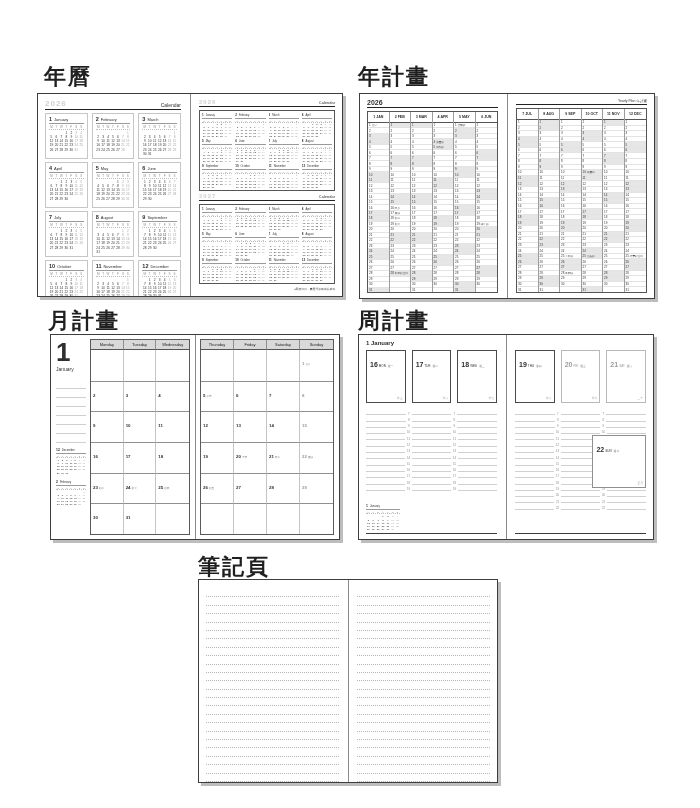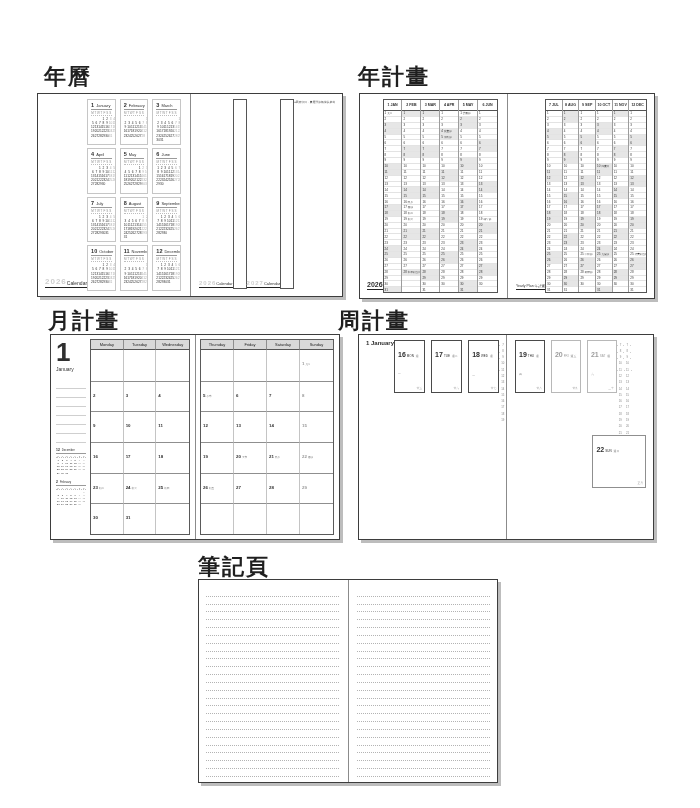--- a/index.html
+++ b/index.html
@@ -2,32 +2,32 @@
 <html style="--ink: #2f2f2f; --weekend_shade: #e6e6e6; --header_shade: #d9d9d9;"><head>
 <meta charset="utf-8">
 <style>
   html,body{margin:0;padding:0;background:#fff;}
   .canvas{position:relative;width:700px;height:808px;background:#fff;overflow:hidden;
           font-family:"Liberation Sans",sans-serif;color:var(--ink,#2f2f2f);}
   .page-title{position:absolute;top:16px;left:0;width:100%;text-align:center;
               font-size:27px;letter-spacing:3px;color:#3b3b3b;font-weight:400;}
   .sec-label{position:absolute;font-size:22px;font-weight:bold;color:#1f1f1f;letter-spacing:2px;}
   #lblA{left:44px;top:62px;} #lblB{left:358px;top:62px;}
-  #lblC{left:48px;top:306px;} #lblD{left:338px;top:306px;}
+  #lblC{left:48px;top:306px;} #lblD{left:358px;top:306px;}
   #lblE{left:198px;top:552px;}
 
   .spread{position:absolute;background:#fff;border:1.5px solid #3d3d3d;
           box-shadow:3px 3px 0 #bdbdbd;display:flex;}
   #spreadA{left:37px;top:93px;width:304px;height:202px;}
   #spreadB{left:359px;top:93px;width:294px;height:204px;}
   #spreadC{left:50px;top:334px;width:288px;height:204px;}
   #spreadD{left:358px;top:334px;width:294px;height:204px;}
   #spreadE{left:198px;top:579px;width:298px;height:202px;}
   .gutter{position:absolute;left:50%;top:0;bottom:0;width:1px;background:#8b8b8b;}
-  .half{flex:1;padding:5px 7px;display:flex;flex-direction:row;min-width:0;overflow:hidden;}
+  .half{flex:1;padding:5px 7px;display:flex;flex-direction:column;min-width:0;overflow:hidden;}
   .half.L{padding-right:9px;} .half.R{padding-left:9px;}
 
   
   .ph{display:flex;justify-content:space-between;align-items:flex-end;
       border-bottom:1px solid #222;padding-bottom:1px;margin-bottom:3px;}
   .yr-ghost{font-size:8px;font-weight:bold;color:#cfcfcf;letter-spacing:1px;}
   .cal-word{font-size:5px;color:#333;}
   .ph.small .yr-ghost{font-size:6px;} .ph.small .cal-word{font-size:4px;}
 
   

